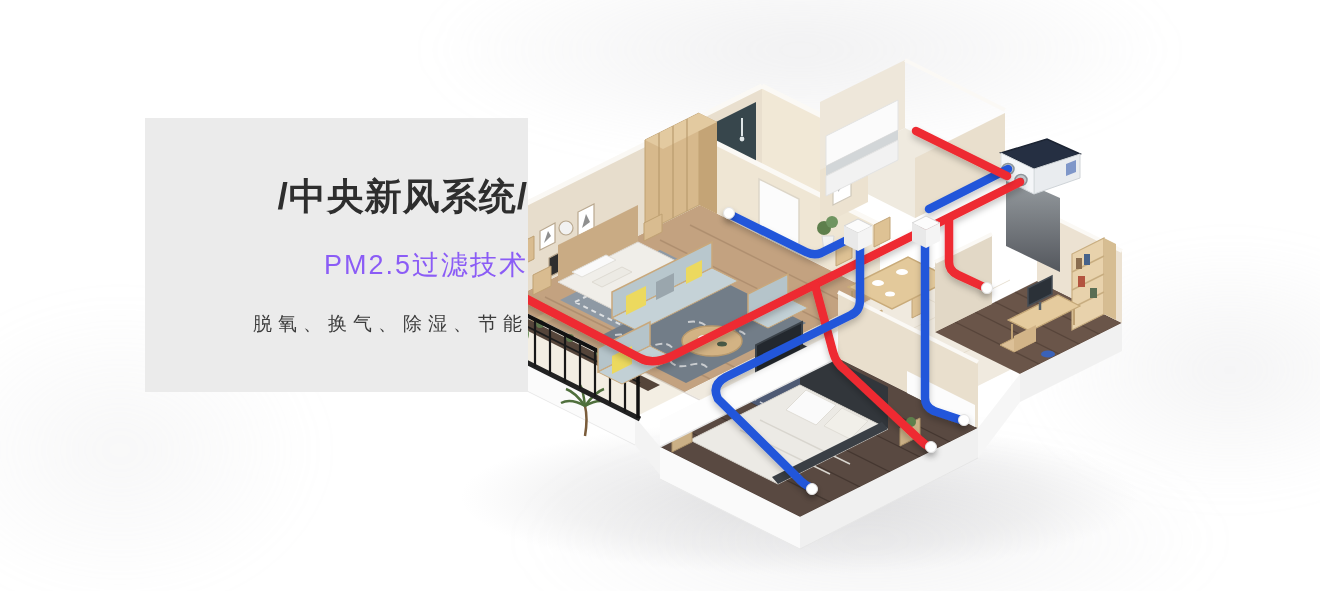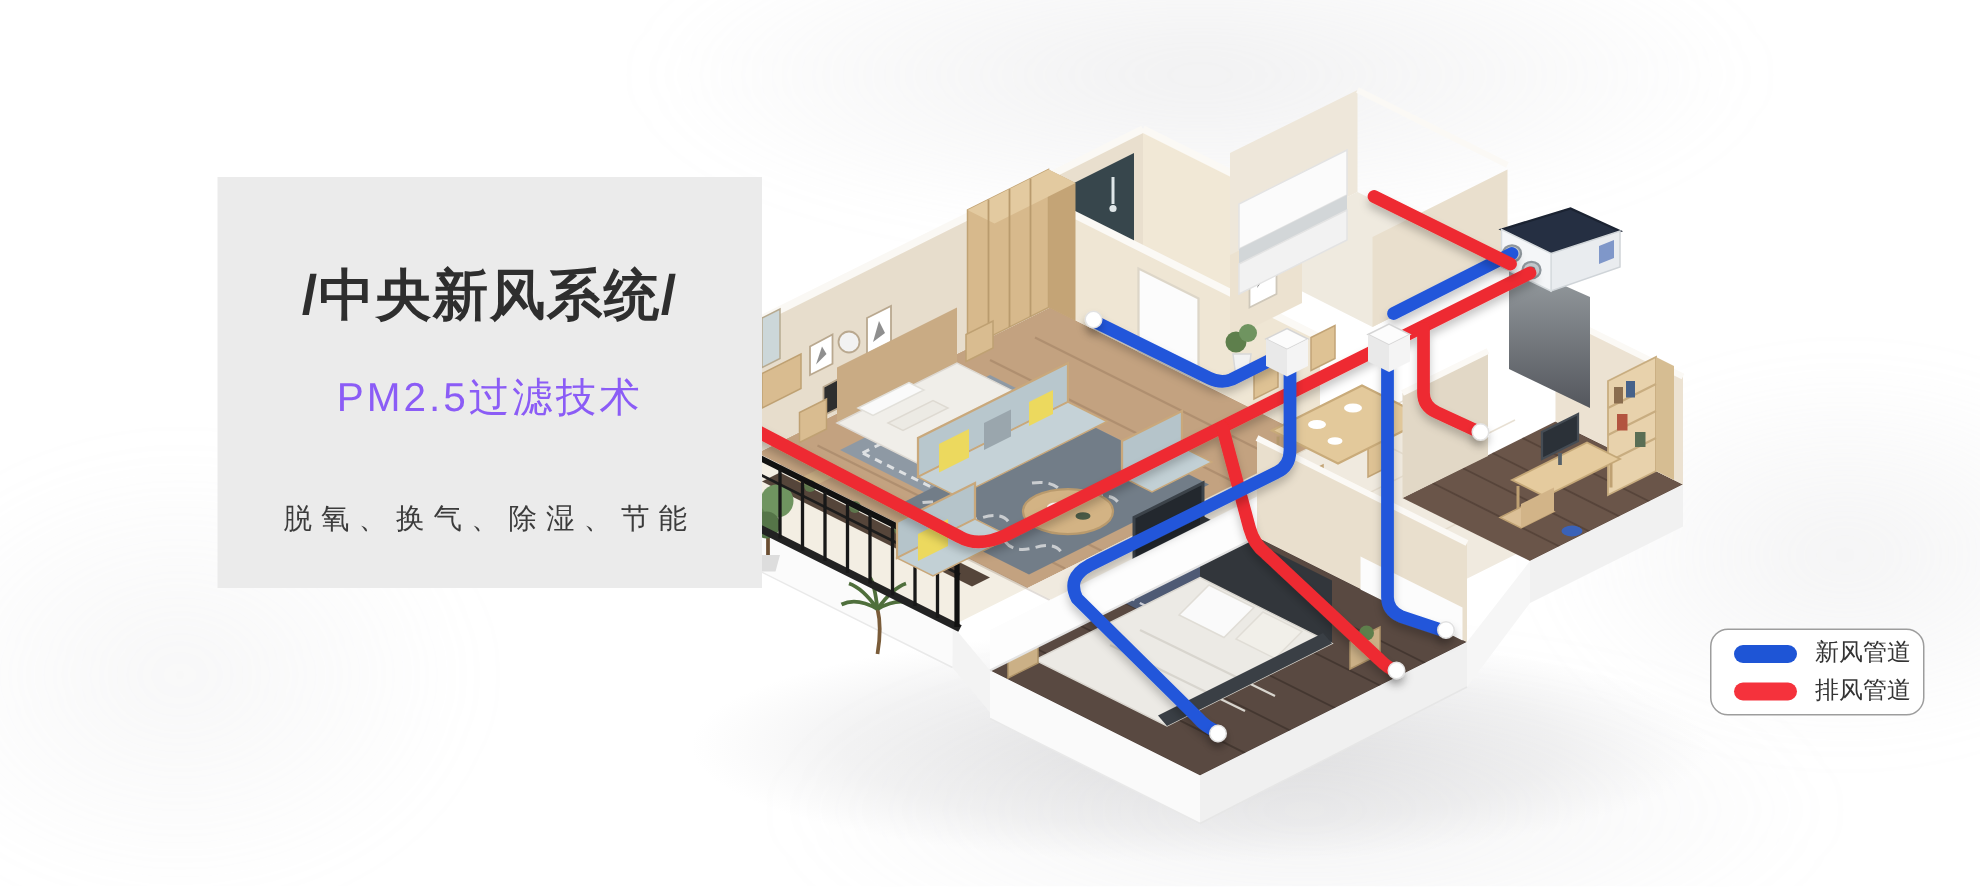--- a/index.html
+++ b/index.html
@@ -12,24 +12,24 @@
   .sw2{left:1020px;top:240px;width:420px;height:260px;
        background:radial-gradient(ellipse at center,rgba(195,195,200,.18),rgba(0,0,0,0) 70%);}
   .sw3{left:520px;top:430px;width:700px;height:220px;
        background:radial-gradient(ellipse at center,rgba(185,185,190,.16),rgba(0,0,0,0) 72%);}
   .sw4{left:-80px;top:300px;width:400px;height:300px;
        background:radial-gradient(ellipse at center,rgba(200,200,204,.14),rgba(0,0,0,0) 72%);}
 
   .illu{position:absolute;left:0;top:0;z-index:1;}
 
   .hero{position:absolute;left:145px;top:118px;width:363px;height:274px;
-        background:#ebebeb;z-index:2;text-align:center;}
+        background:#ebebeb;z-index:2;text-align:right;padding-left:20px;}
   .hero-title{margin-top:54px;font-size:37px;font-weight:800;color:#2e2e2e;letter-spacing:1px;}
   .hero-sub{margin-top:25px;font-size:27px;font-weight:400;color:#8b5cf6;letter-spacing:2px;}
-  .hero-feat{margin-top:50px;font-size:19px;color:#3c3c3c;letter-spacing:6px;}
+  .hero-feat{margin-top:28px;font-size:19px;color:#3c3c3c;letter-spacing:6px;}
 
   .legend{position:absolute;left:1140px;top:419px;width:143px;height:58px;z-index:3;
           background:rgba(255,255,255,.95);border:1px solid #9d9d9d;border-radius:12px;
           display:flex;flex-direction:column;justify-content:center;gap:3px;padding:0 0 0 14px;box-sizing:border-box;}
   .legend-row{display:flex;align-items:center;gap:11px;height:22px;}
   .legend-label{font-size:16px;color:#333;white-space:nowrap;}
 </style>
 </head>
 <body>
 
@@ -429,27 +429,13 @@
       <circle cx="987" cy="288" r="5.5" fill="#ffffff" stroke="#e2e2e2" stroke-width="1"></circle>
     </g>
   </svg>
 
   <div class="hero">
     <div class="hero-title">/中央新风系统/</div>
     <div class="hero-sub">PM2.5过滤技术</div>
     <div class="hero-feat">脱氧、换气、除湿、节能</div>
   </div>
 
-  <div class="legend">
-    <div class="legend-row">
-      <svg width="44" height="14">
-        <rect x="1" y="1" width="42" height="12" rx="6" fill="#1e55d6"></rect>
-      </svg>
-      <span class="legend-label">新风管道</span>
-    </div>
-    <div class="legend-row">
-      <svg width="44" height="14">
-        <rect x="1" y="1" width="42" height="12" rx="6" fill="#f5323c"></rect>
-      </svg>
-      <span class="legend-label">排风管道</span>
-    </div>
-  </div>
 </div>
 
 </body></html>

